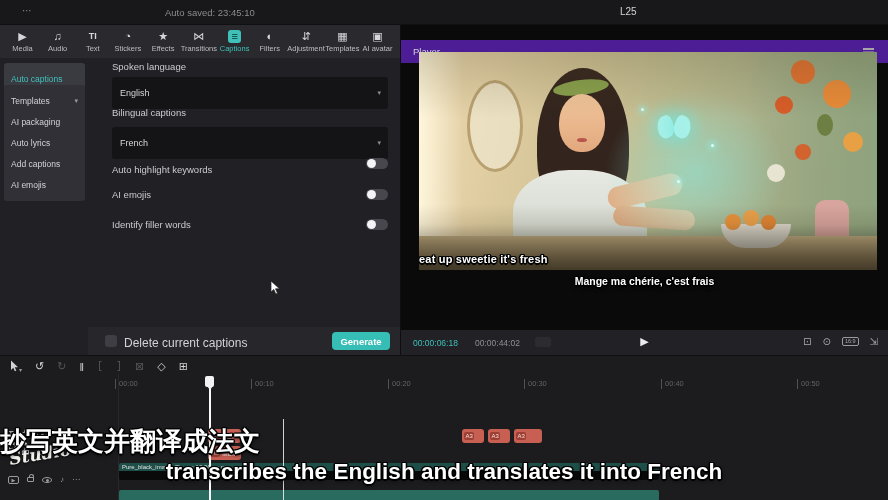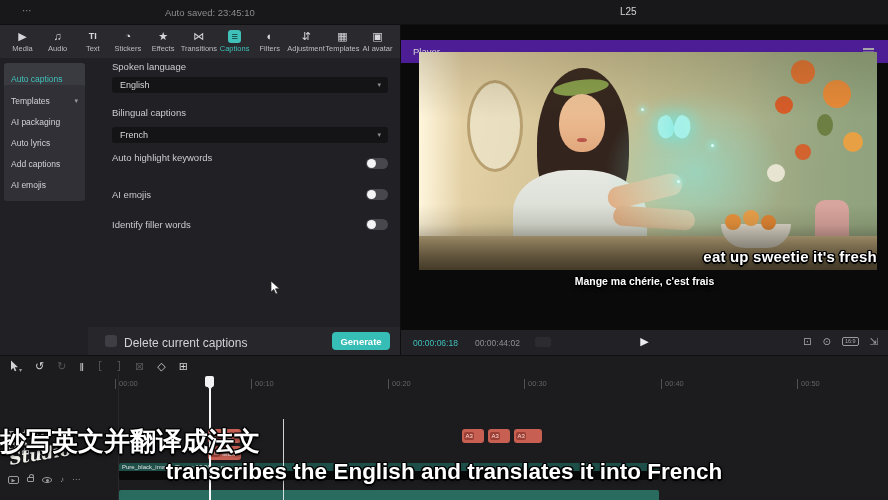--- a/index.html
+++ b/index.html
@@ -20,21 +20,21 @@
   .tlb-glyph.txt{font-size:9px;font-weight:bold}
   .tlb-label{font-size:7.5px;color:#bcbcc1;white-space:nowrap}
   .tlb-item.active .tlb-glyph{background:#3fc1ba;color:#10302e;border-radius:3px;padding:0 3px;font-weight:bold}
   .tlb-item.active .tlb-label{color:#3fc1ba}
 
   .side-btn{position:absolute;left:4px;width:81px;height:32px;background:#303036;border-radius:3px;color:#d2d2d7;font-size:8.5px;display:flex;align-items:center;justify-content:space-between;padding:0 7px;cursor:pointer}
   .side-btn.active{background:#3a3a41;color:#3fc1ba}
   .side-caret{font-size:7px;color:#9a9a9f}
 
   .lbl{position:absolute;font-size:9.5px;color:#cbcbd0}
-  .select{position:absolute;left:112px;width:276px;height:16px;background:#141417;border-radius:3px;display:flex;align-items:center;padding:0 8px;font-size:9px;color:#d6d6da;cursor:pointer}
+  .select{position:absolute;left:112px;width:276px;height:16px;background:#141417;border-radius:3px;display:flex;align-items:center;padding:16px 8px;font-size:9px;color:#d6d6da;cursor:pointer}
   .select .caret{position:absolute;right:7px;font-size:7px;color:#8e8e93}
   .tgl{position:absolute;left:366px;width:22px;height:11px;border-radius:6px;background:#47474d;cursor:pointer}
   .tgl i{position:absolute;left:1px;top:1px;width:9px;height:9px;border-radius:50%;background:#f5f5f7}
 
   .bottombar{position:absolute;left:88px;top:302px;width:312px;height:28px;background:#26262b}
   .chk{position:absolute;left:17px;top:8px;width:12px;height:12px;border-radius:3px;background:#3e3e44;cursor:pointer}
   .chk-lbl{position:absolute;left:36px;top:9px;font-size:12px;color:#d2d2d7}
   .gen-btn{position:absolute;right:10px;top:5px;width:58px;height:18px;border-radius:4px;background:#36bdb6;color:#fff;font-size:9.5px;font-weight:600;display:flex;align-items:center;justify-content:center;cursor:pointer}
 
   
@@ -59,21 +59,21 @@
   .bf::before{left:0;transform:rotate(-24deg)}
   .bf::after{right:0;transform:rotate(24deg);border-radius:30% 70% 40% 60%}
   .spark{position:absolute;width:3px;height:3px;border-radius:50%;background:#d9fffb;box-shadow:0 0 6px 2px rgba(150,245,238,.8)}
   .shelfbg{position:absolute;right:0;top:0;width:130px;height:100%;background:linear-gradient(270deg,#8fa37e,rgba(143,163,126,0))}
   .flw{position:absolute;border-radius:50%}
   .vase{position:absolute;right:28px;top:148px;width:34px;height:52px;background:#d8a49e;border-radius:10px 10px 14px 14px}
   .table{position:absolute;left:0;bottom:0;width:100%;height:34px;background:linear-gradient(#c9b488,#a8926a)}
   .bowl{position:absolute;left:302px;top:172px;width:70px;height:24px;background:#ddd8cc;border-radius:0 0 34px 34px}
   .cap-shadow{position:absolute;left:0;bottom:0;width:100%;height:46px;background:linear-gradient(rgba(0,0,0,0),rgba(0,0,0,.45))}
   .outline-txt{color:#fff;font-weight:800;text-shadow:-1.5px 0 0 #000,1.5px 0 0 #000,0 -1.5px 0 #000,0 1.5px 0 #000,-1px -1px 0 #000,1px -1px 0 #000,-1px 1px 0 #000,1px 1px 0 #000,0 2px 4px rgba(0,0,0,.7)}
-  .cap-en{position:absolute;left:0;bottom:5px;width:100%;text-align:right;font-size:15px;letter-spacing:.2px}
+  .cap-en{position:absolute;left:0;bottom:5px;width:100%;text-align:left;font-size:11px;letter-spacing:.2px}
   .cap-fr{position:absolute;left:0;top:250px;width:100%;text-align:center;font-size:10.5px;font-weight:700}
   .pl-controls{position:absolute;left:0;top:305px;width:100%;height:25px;background:#212126}
   .t-cur{position:absolute;left:12px;top:8px;font-size:8.5px;color:#3fc1ba}
   .t-dur{position:absolute;left:74px;top:8px;font-size:8.5px;color:#8f8f94}
   .t-chip{position:absolute;left:134px;top:7px;width:16px;height:10px;background:#2b2b30;border-radius:2px}
   .play{position:absolute;left:0;top:5px;width:100%;text-align:center;font-size:11px;color:#ececf0;cursor:pointer}
   .pl-right{position:absolute;right:10px;top:6px;display:flex;gap:11px;align-items:center;font-size:10px;color:#a9a9ae}
   .ratio{border:1px solid #9a9a9f;border-radius:2px;font-size:5.5px;padding:1px 2px;line-height:1}
 
   
@@ -192,21 +192,21 @@
     <div class="select" style="top:52px">
         <span>English</span>
         <span class="caret">▾</span>
       </div>
     <div class="lbl" style="left:112px;top:82px">Bilingual captions</div>
     <div class="select" style="top:102px">
         <span>French</span>
         <span class="caret">▾</span>
       </div>
 
-    <div class="lbl" style="left:112px;top:127px">Auto highlight keywords</div>
+    <div class="lbl" style="left:112px;top:139px">Auto highlight keywords</div>
     <div class="tgl" style="top:133px">
         <i></i>
       </div>
     <div class="lbl" style="left:112px;top:164px">AI emojis</div>
     <div class="tgl" style="top:164px">
         <i></i>
       </div>
     <div class="lbl" style="left:112px;top:194px">Identify filler words</div>
     <div class="tgl" style="top:194px">
         <i></i>

